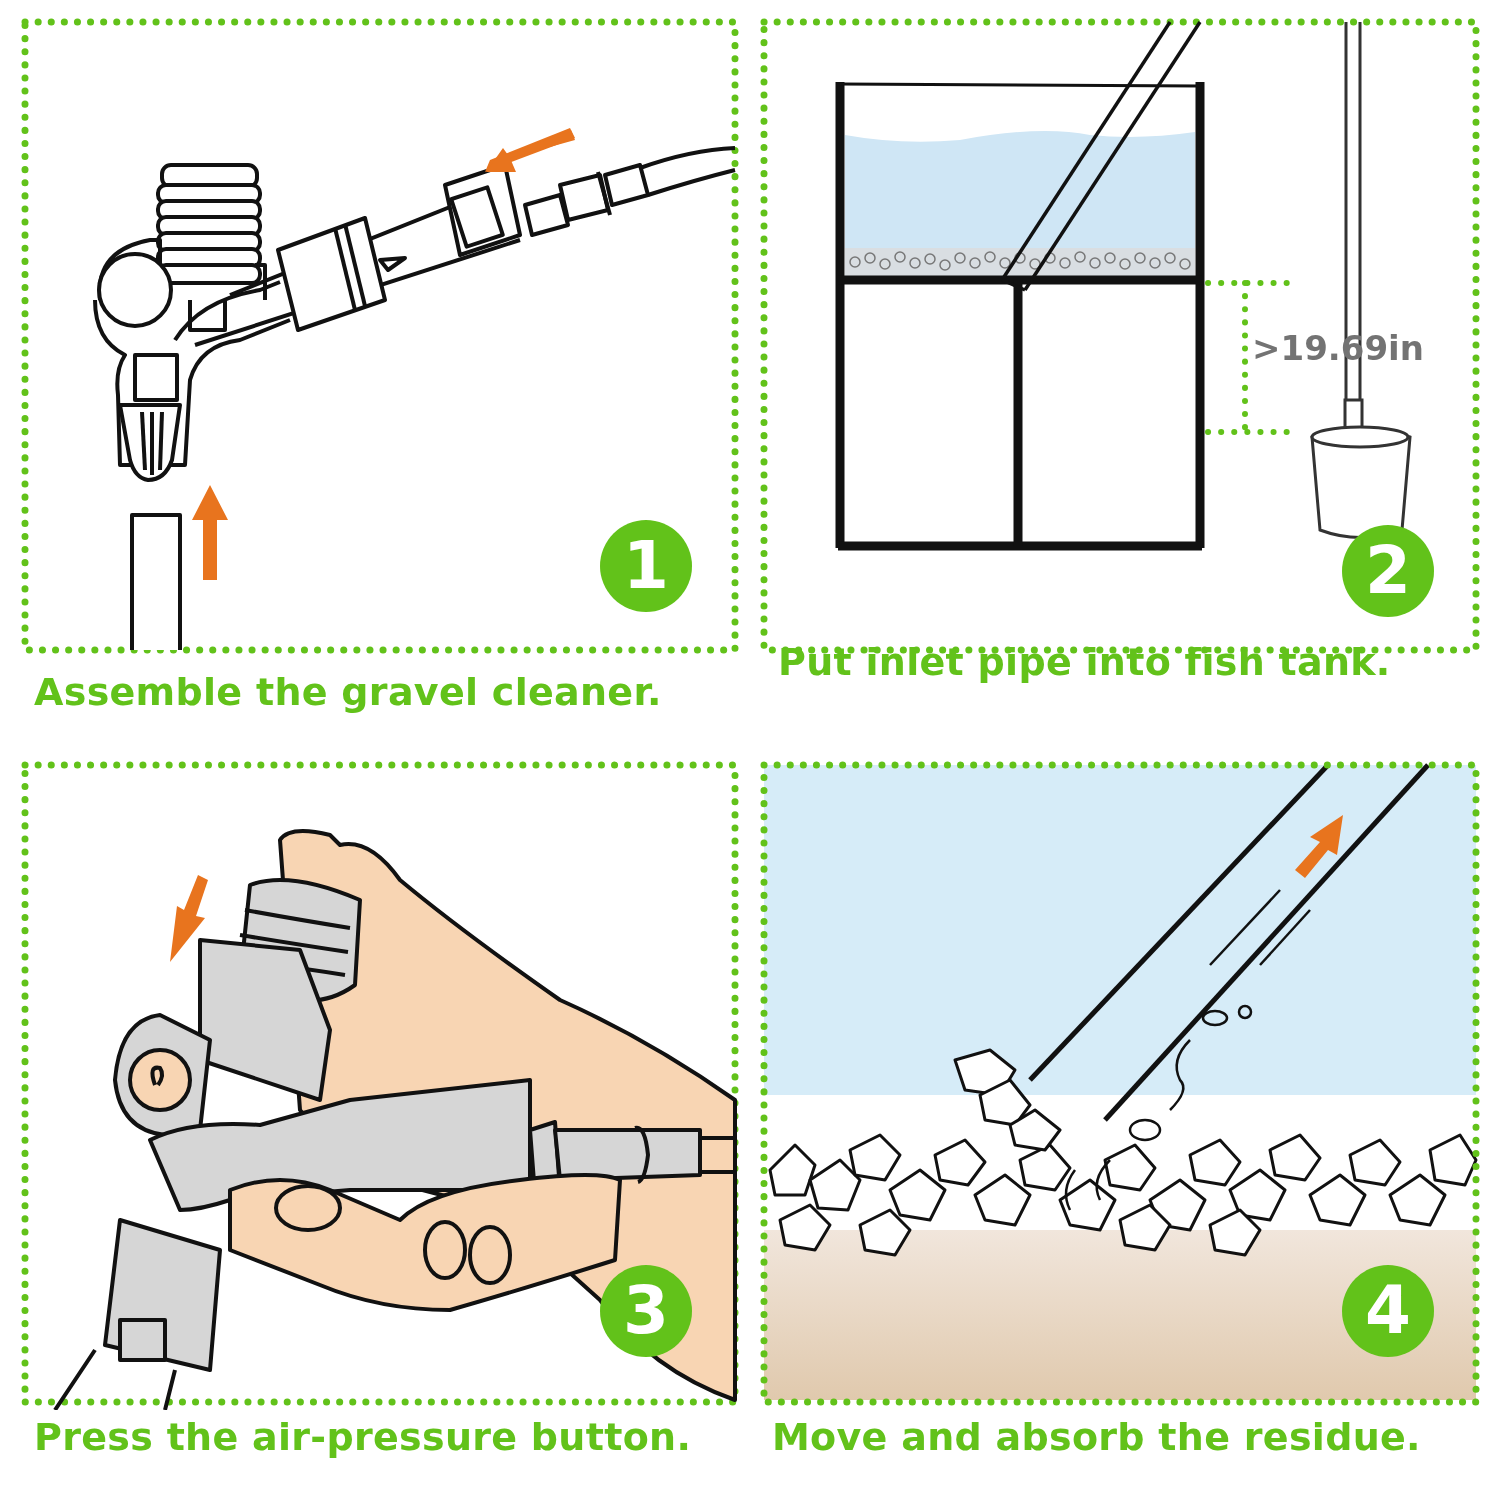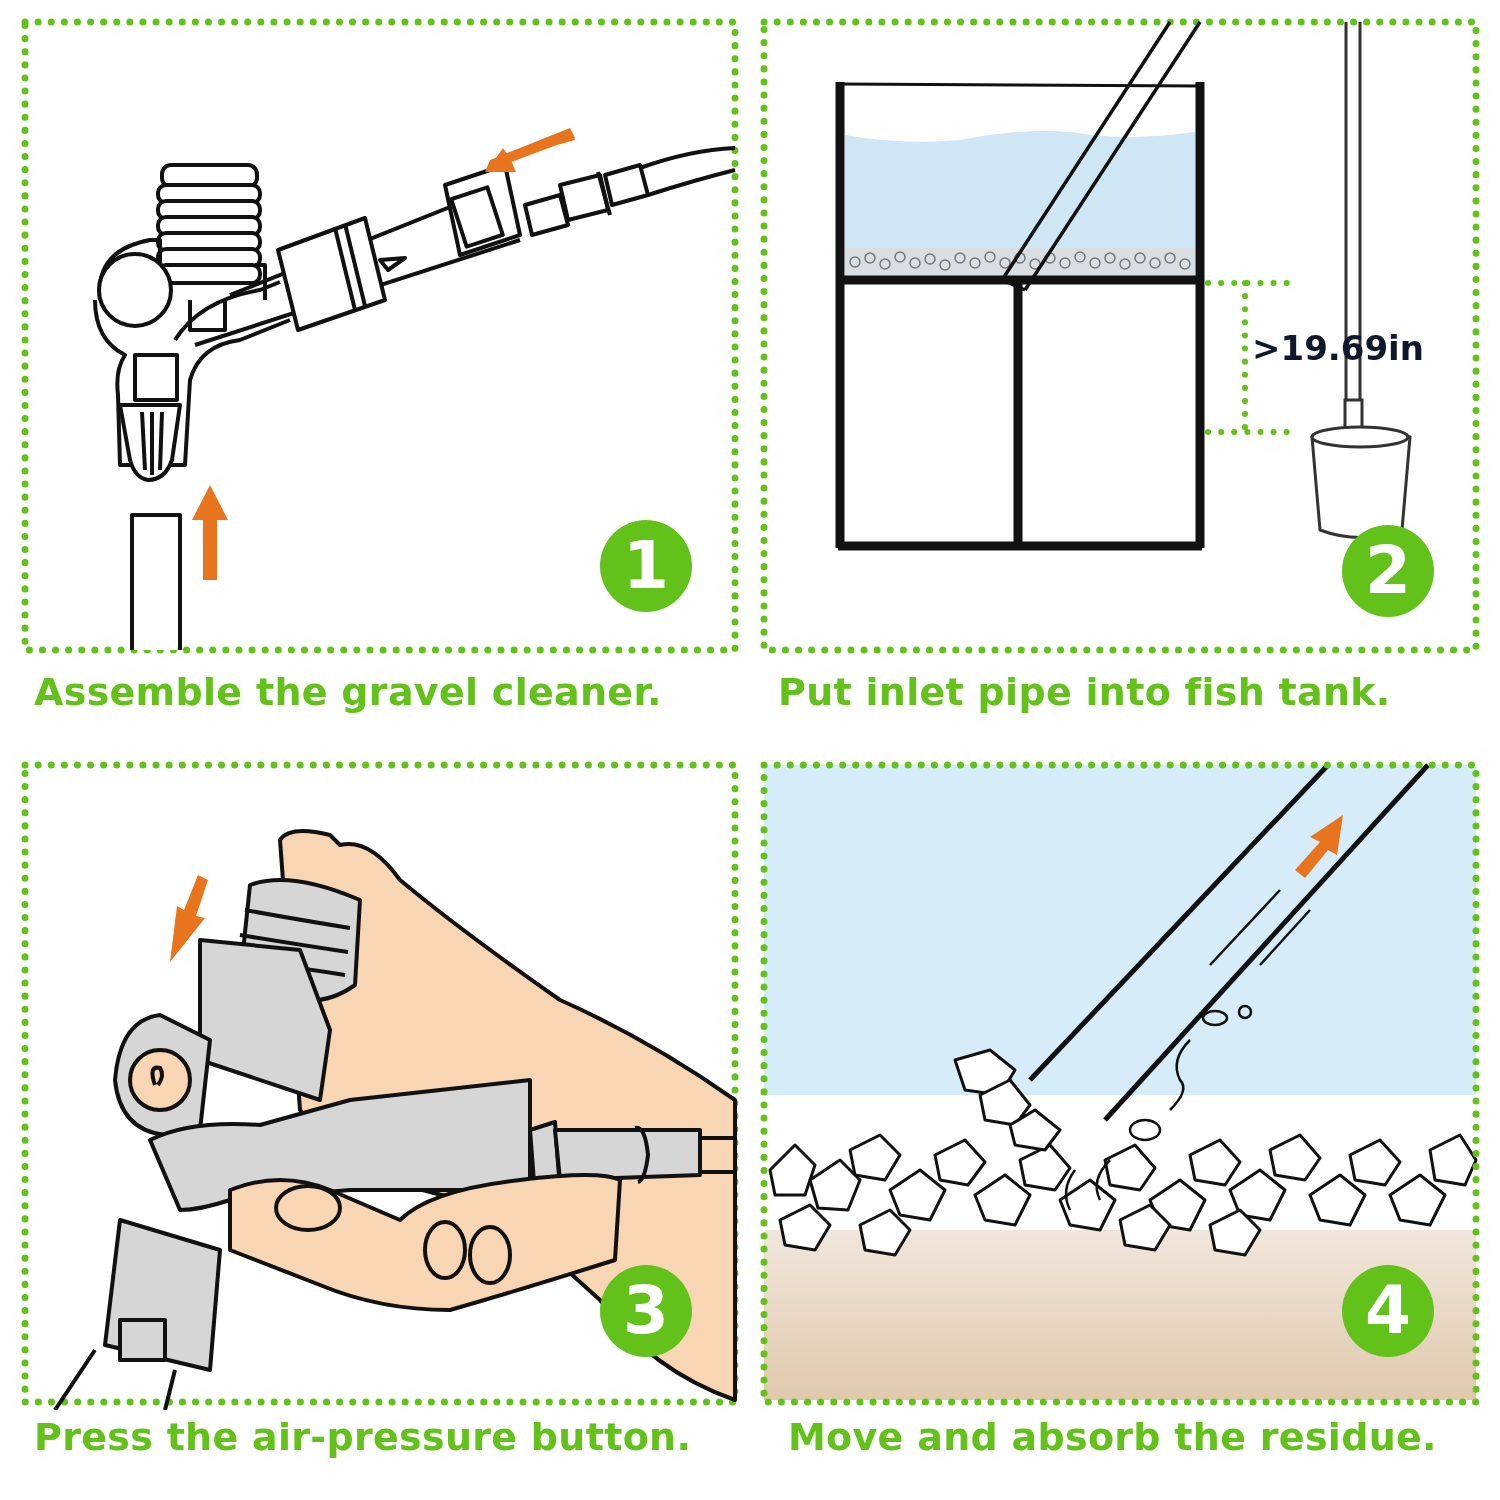--- a/index.html
+++ b/index.html
@@ -7,21 +7,21 @@
            font-family:"DejaVu Sans", "Liberation Sans", sans-serif; }
     .panel { position:absolute; box-sizing:border-box; overflow:hidden; }
     .panel svg.art { position:absolute; left:0; top:0; }
     .badge { position:absolute; width:92px; height:92px; border-radius:50%;
              background:#62c21a; color:#fff; font-weight:bold; font-size:66px;
              display:flex; align-items:center; justify-content:center;
              font-family:"DejaVu Sans", sans-serif; line-height:1; }
     .caption { position:absolute; color:#62c21a; font-weight:bold; font-size:38px;
                white-space:nowrap; letter-spacing:0.3px;
                font-family:"DejaVu Sans", sans-serif; }
-    .measure { position:absolute; color:#0f172a; font-weight:bold; font-size:34px;
+    .measure { position:absolute; color:#737373; font-weight:bold; font-size:34px;
                font-family:"DejaVu Sans", sans-serif; white-space:nowrap; }
   </style>
 </head>
 <body>
 
 <div class="panel" style="left:0;top:0;width:760px;height:660px;">
   <svg class="art" width="760" height="660">
 
     <rect x="25" y="22" width="710" height="628" fill="none" stroke="#62c21a" stroke-width="7" stroke-linecap="round" stroke-dasharray="0.1 13"></rect>
     <g fill="none" stroke="#111" stroke-width="4" stroke-linejoin="round">
@@ -133,21 +133,21 @@
 
     <g stroke="#62c21a" stroke-width="6" stroke-linecap="round" stroke-dasharray="0.1 13" fill="none">
       <line x1="448" y1="283" x2="528" y2="283"></line>
       <line x1="448" y1="432" x2="528" y2="432"></line>
       <line x1="485" y1="283" x2="485" y2="432"></line>
     </g>
   </svg>
   <div class="measure" style="left:492px;top:328px;">&gt;19.69in</div>
   <div class="badge" style="left:582px;top:525px;">2</div>
 </div>
-<div class="caption" style="left:778px;top:670px;">Put inlet pipe into fish tank.</div>
+<div class="caption" style="left:778px;top:640px;">Put inlet pipe into fish tank.</div>
 
 <div class="panel" style="left:0;top:750px;width:760px;height:660px;">
   <svg class="art" width="760" height="660">
     <rect x="25" y="15" width="710" height="637" fill="none" stroke="#62c21a" stroke-width="7" stroke-linecap="round" stroke-dasharray="0.1 13"></rect>
     <g stroke="#111" stroke-width="4" stroke-linejoin="round">
 
       <path d="M280 90 Q290 75 330 85 L340 95 Q370 88 400 130 Q460 180 560 250 Q650 290 735 350 L735 650 Q650 620 600 550 L500 460 Q420 440 350 420 L300 360 Z" fill="#f8d5b3"></path>
 
       <path d="M250 135 Q290 120 360 150 L355 235 Q320 260 280 245 L240 230 Z" fill="#d6d6d6"></path>
       <path d="M245 160 Q300 170 350 178 M240 185 Q300 195 348 202 M238 210 Q300 218 345 225" fill="none"></path>
@@ -228,13 +228,13 @@
       <path d="M430 290 Q410 310 420 330 Q430 340 410 360"></path>
       <ellipse cx="385" cy="380" rx="15" ry="10"></ellipse>
       <path d="M350 410 Q330 430 340 450"></path>
       <path d="M315 420 Q300 440 310 460"></path>
     </g>
     <polygon points="535,120 560,92 550,87 583,65 577,105 568,100 545,128" fill="#e8741e"></polygon>
     <rect x="4" y="15" width="712" height="637" fill="none" stroke="#62c21a" stroke-width="7" stroke-linecap="round" stroke-dasharray="0.1 13"></rect>
   </svg>
   <div class="badge" style="left:582px;top:515px;">4</div>
 </div>
-<div class="caption" style="left:788px;top:1415px;">Move and absorb the residue.</div>
+<div class="caption" style="left:772px;top:1415px;">Move and absorb the residue.</div>
 
 </body></html>

